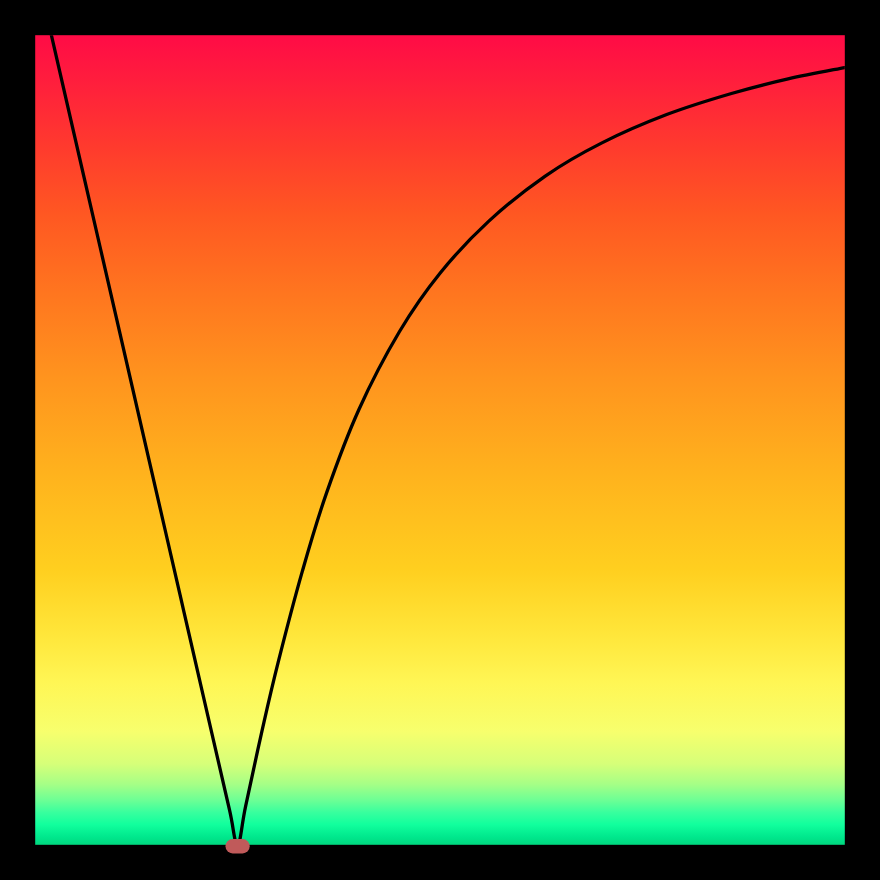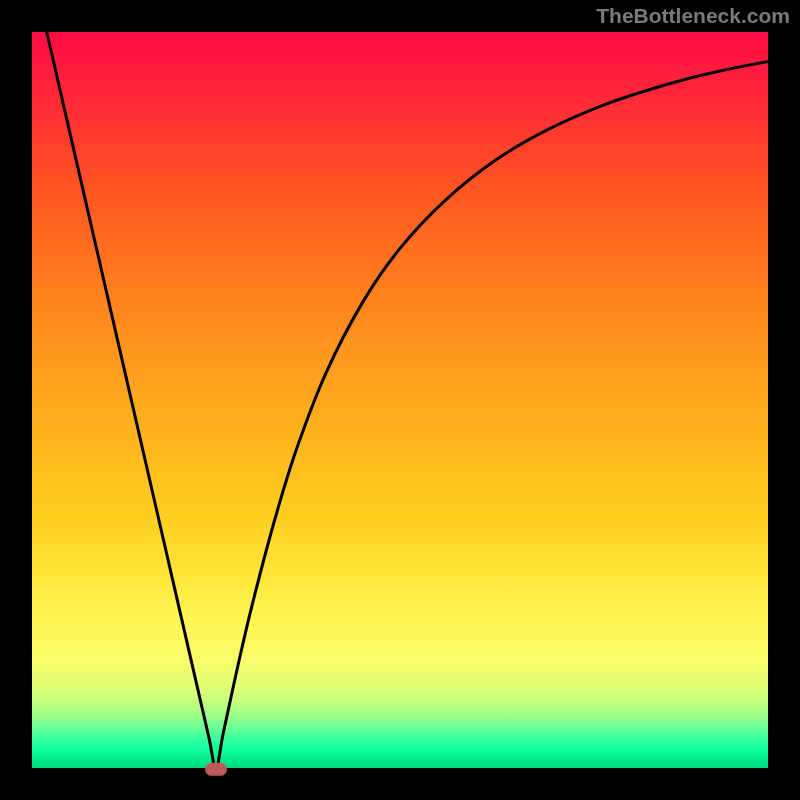--- a/index.html
+++ b/index.html
@@ -61,20 +61,19 @@
       height: 13px;
       background: #c05a5a;
       border-radius: 7px;
       transform: translate(-50%, -40%);
     }
   </style>
 </head>
 <body>
 
 <div class="container">
-  <div class="watermark">TheBottleneck.com</div>
   <div class="plot-area">
     <svg class="curve-svg" viewBox="0 0 736 736" preserveAspectRatio="none">
       <path id="curve-path" d="M 14.72 0.00 C 20.02 23.05, 33.56 81.96, 44.16 128.06 C 54.76 174.17, 63.00 210.02, 73.60 256.13 C 84.20 302.23, 92.44 338.09, 103.04 384.19 C 113.64 430.30, 121.88 466.15, 132.48 512.26 C 143.08 558.36, 153.97 605.74, 161.92 640.32 C 169.87 674.90, 172.67 687.13, 176.64 704.35 C 180.61 721.57, 181.35 736.66, 184.00 736.00 C 186.65 735.34, 187.39 719.22, 191.36 700.67 C 195.33 682.12, 200.78 656.41, 206.08 632.96 C 211.38 609.51, 214.18 596.63, 220.80 570.40 C 227.42 544.17, 234.93 515.05, 242.88 487.23 C 250.83 459.41, 255.69 442.34, 264.96 415.84 C 274.23 389.34, 282.48 366.40, 294.40 340.03 C 306.32 313.67, 317.95 291.63, 331.20 269.38 C 344.45 247.12, 353.43 234.40, 368.00 216.38 C 382.57 198.37, 394.94 185.18, 412.16 169.28 C 429.38 153.38, 445.13 140.91, 463.68 128.06 C 482.23 115.21, 495.33 107.96, 515.20 97.89 C 535.07 87.82, 552.88 80.21, 574.08 72.13 C 595.28 64.05, 613.09 58.82, 632.96 52.99 C 652.83 47.16, 665.93 43.98, 684.48 39.74 C 703.03 35.50, 726.73 31.29, 736.00 29.44" fill="none" stroke="#000" stroke-width="3" stroke-linecap="round" stroke-linejoin="round"></path>
     </svg>
     <div id="marker" class="marker" style="left: 184px; top: 736px;"></div>
   </div>
 </div>
 
 </body></html>

